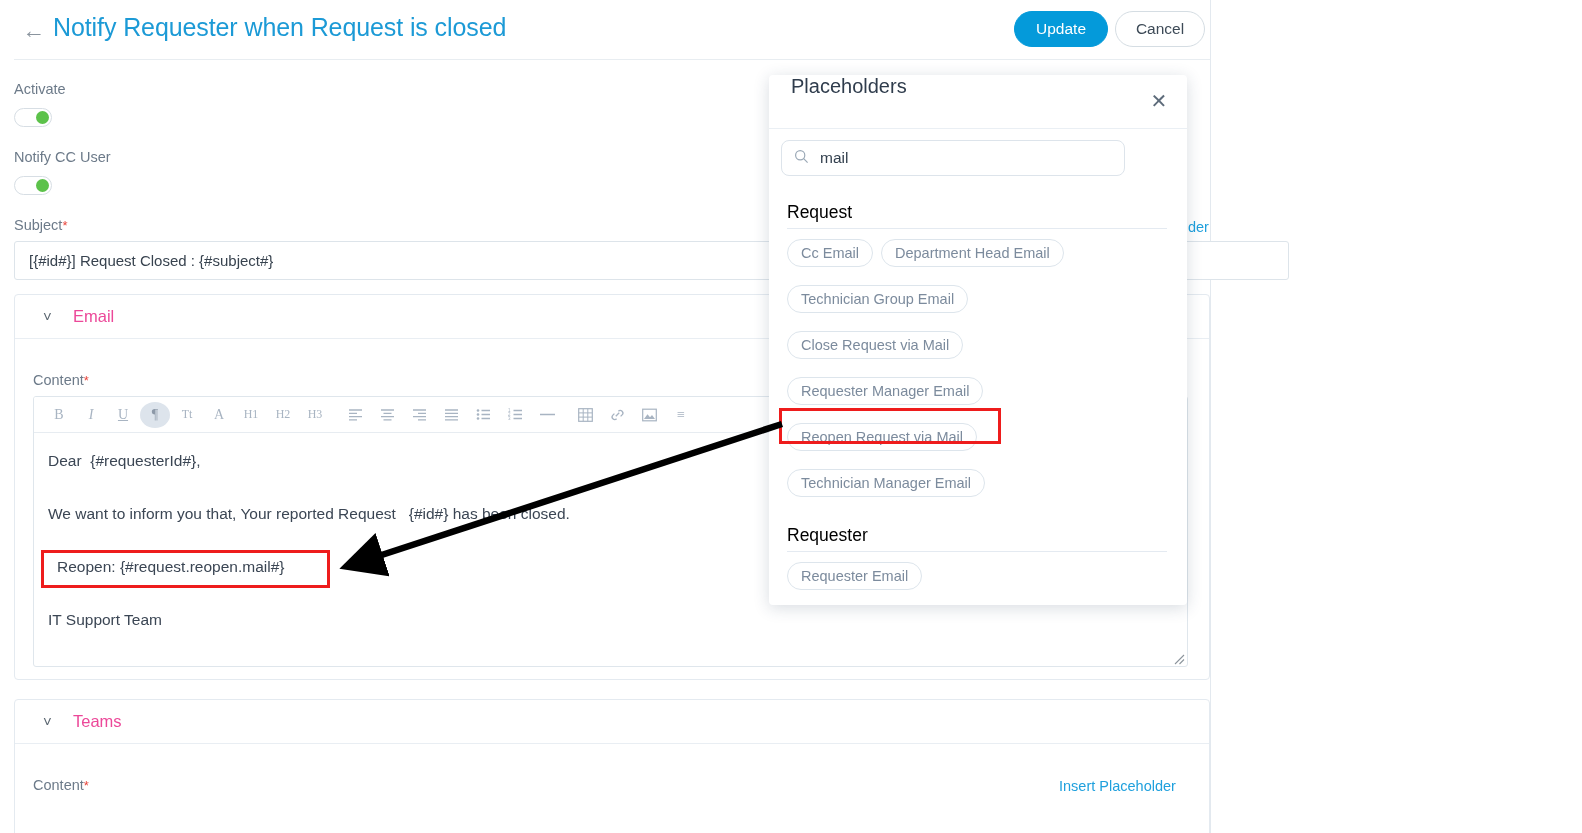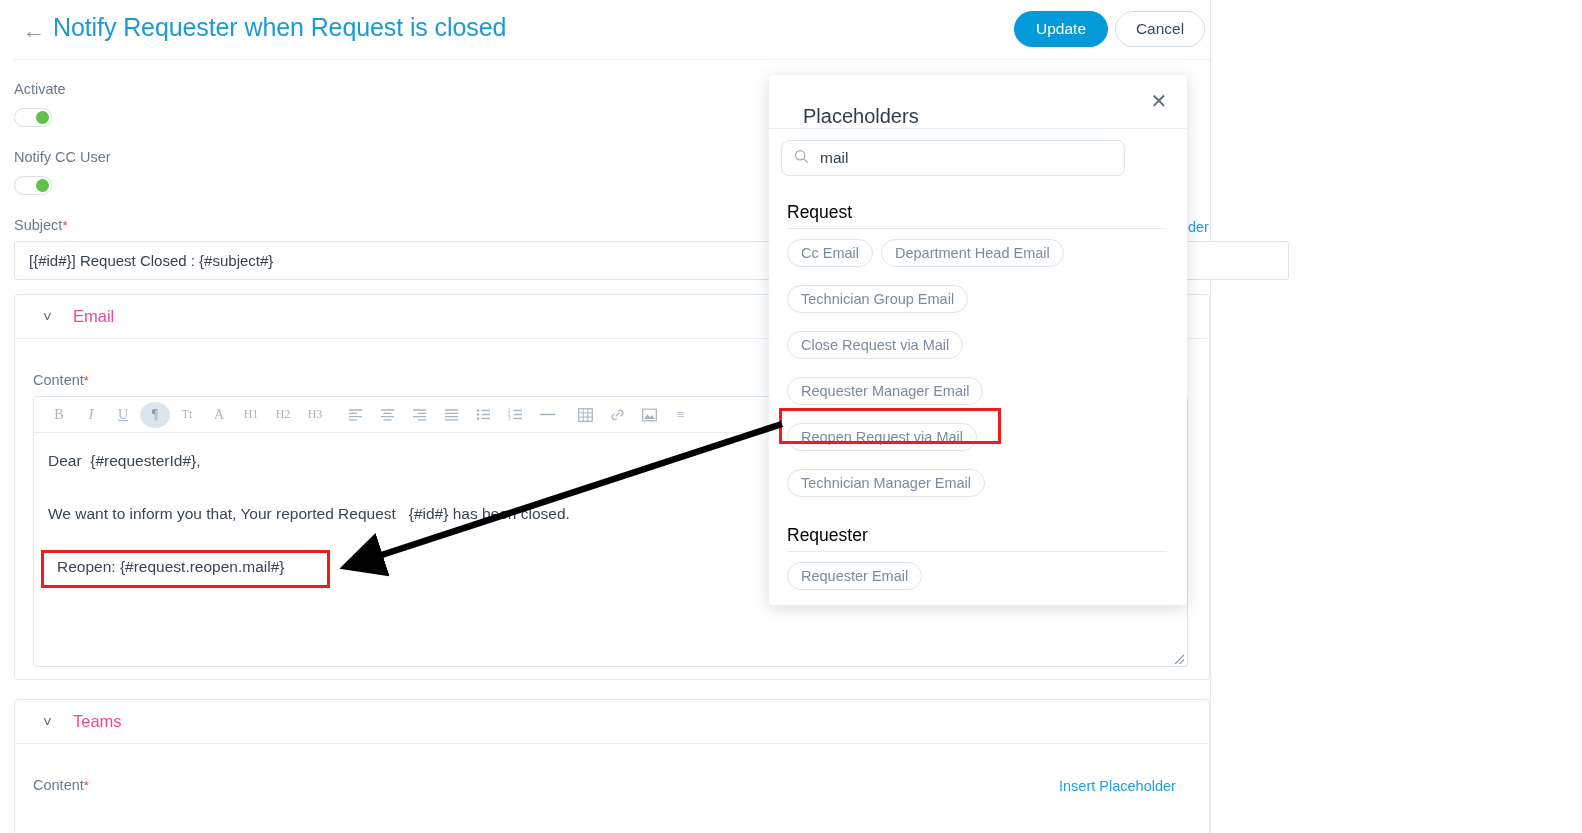--- a/index.html
+++ b/index.html
@@ -229,22 +229,22 @@
     left: 769px; top: 75px;
     width: 418px; height: 530px;
     background: #ffffff;
     border-radius: 4px;
     box-shadow: 0 3px 16px rgba(40,60,90,0.18);
   }
   .ph-head {
     height: 54px;
     border-bottom: 1px solid #eaeff4;
     display: flex;
-    align-items: flex-end;
-    padding: 0 34px;
+    align-items: flex-start;
+    padding: 0 22px;
     position: relative;
   }
   .ph-title {
     font-size: 20px;
     color: #2f3c4c;
   }
   .ph-close {
     position: absolute;
     right: 16px; top: 14px;
     width: 24px; height: 24px;
@@ -469,20 +469,21 @@
         <div class="tb-btn">≡</div>
       </div>
 
       <div class="editor-body">
         <div class="ed-line">Dear  {#requesterId#},</div>
         <div class="ed-gap"></div>
         <div class="ed-line">We want to inform you that, Your reported Request   {#id#} has been closed.</div>
         <div class="ed-gap"></div>
         <div class="ed-line" style="padding-left:9px">Reopen: {#request.reopen.mail#}</div>
         <div class="ed-gap"></div>
+        <div class="ed-line">IT Support Team</div>
       </div>
 
       <div class="resize-handle">
         <svg width="13" height="13" viewBox="0 0 13 13">
             <g stroke="#8c949c" stroke-width="1.1">
               <line x1="12" y1="3" x2="3" y2="12"></line>
               <line x1="12" y1="7.5" x2="7.5" y2="12"></line>
             </g>
           </svg>
       </div>

